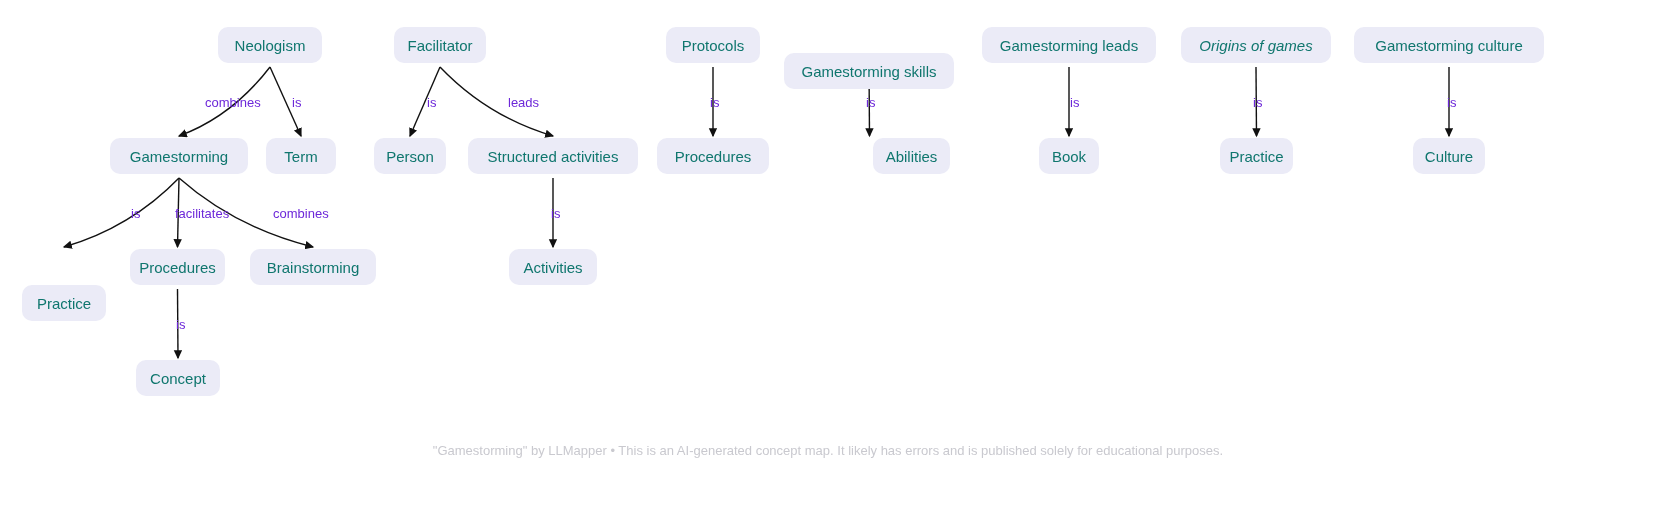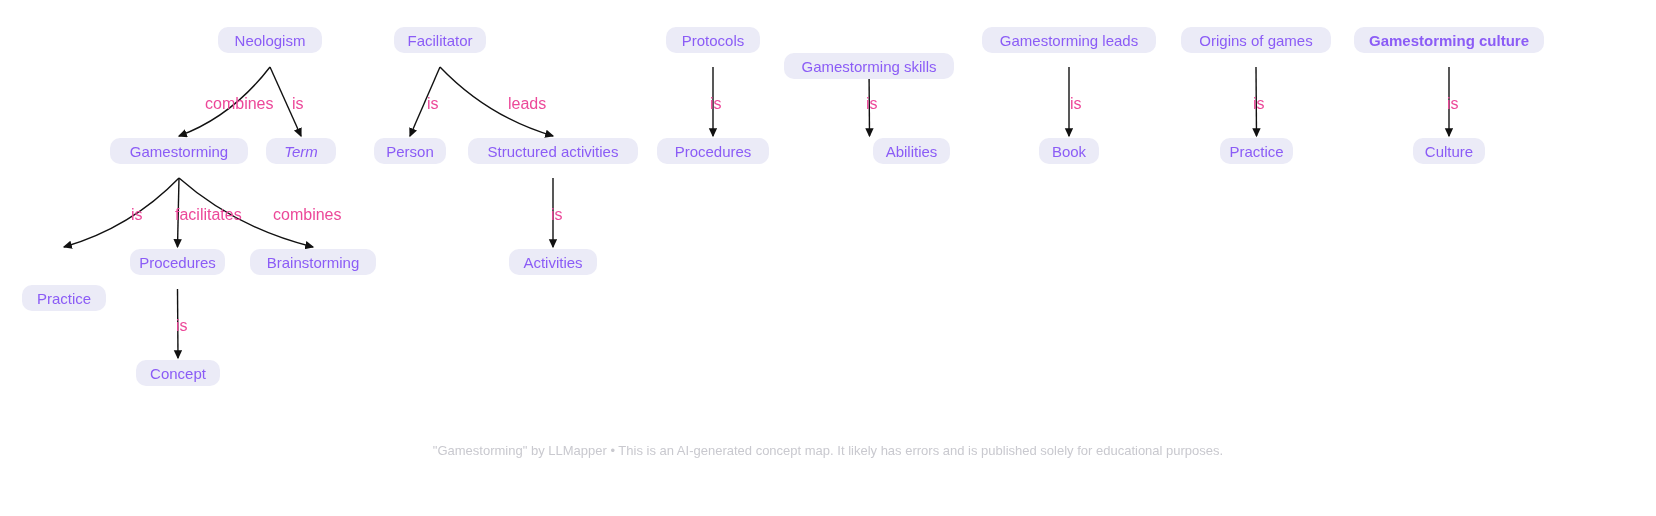--- a/index.html
+++ b/index.html
@@ -32,30 +32,30 @@
   .node {
     position: absolute;
     box-sizing: border-box;
     background: #ebebf7;
     border-radius: 10px;
     display: flex;
     align-items: center;
     justify-content: center;
     font-size: 15px;
     line-height: 1;
-    color: #8b5cf6;
+    color: #0f766e;
     white-space: nowrap;
     padding: 0 0;
-    height: 26px;
+    height: 36px;
   }
   .edge-label {
     position: absolute;
-    font-size: 16px;
+    font-size: 13px;
     line-height: 1;
-    color: #ec4899;
+    color: #6d28d9;
     white-space: nowrap;
     background: transparent;
   }
   #footer-note {
     position: absolute;
     left: 0;
     top: 443px;
     width: 1656px;
     text-align: center;
     font-size: 13px;
@@ -88,38 +88,38 @@
         <path d="M869,67 L869.5,136" fill="none" stroke="#111111" stroke-width="1.4" marker-end="url(#arrowhead)"></path>
         <path d="M1069,67 L1069,136" fill="none" stroke="#111111" stroke-width="1.4" marker-end="url(#arrowhead)"></path>
         <path d="M1256,67 L1256.5,136" fill="none" stroke="#111111" stroke-width="1.4" marker-end="url(#arrowhead)"></path>
         <path d="M1449,67 L1449,136" fill="none" stroke="#111111" stroke-width="1.4" marker-end="url(#arrowhead)"></path>
       </g>
   </svg>
 
   <div id="node-layer">
       <div class="node" style="left: 218px; top: 27px; width: 104px;">Neologism</div>
       <div class="node" style="left: 110px; top: 138px; width: 138px;">Gamestorming</div>
-      <div class="node" style="left: 266px; top: 138px; width: 70px; font-style: italic;">Term</div>
+      <div class="node" style="left: 266px; top: 138px; width: 70px;">Term</div>
       <div class="node" style="left: 22px; top: 249px; width: 84px; margin-top: 36px;">Practice</div>
       <div class="node" style="left: 130px; top: 249px; width: 95px;">Procedures</div>
       <div class="node" style="left: 250px; top: 249px; width: 126px;">Brainstorming</div>
       <div class="node" style="left: 136px; top: 360px; width: 84px;">Concept</div>
       <div class="node" style="left: 394px; top: 27px; width: 92px;">Facilitator</div>
       <div class="node" style="left: 374px; top: 138px; width: 72px;">Person</div>
       <div class="node" style="left: 468px; top: 138px; width: 170px;">Structured activities</div>
       <div class="node" style="left: 509px; top: 249px; width: 88px;">Activities</div>
       <div class="node" style="left: 666px; top: 27px; width: 94px;">Protocols</div>
       <div class="node" style="left: 657px; top: 138px; width: 112px;">Procedures</div>
       <div class="node" style="left: 784px; top: 27px; width: 170px; margin-top: 26px;">Gamestorming skills</div>
       <div class="node" style="left: 831px; top: 138px; width: 77px; margin-left: 42px;">Abilities</div>
       <div class="node" style="left: 982px; top: 27px; width: 174px;">Gamestorming leads</div>
       <div class="node" style="left: 1039px; top: 138px; width: 60px;">Book</div>
-      <div class="node" style="left: 1181px; top: 27px; width: 150px;">Origins of games</div>
+      <div class="node" style="left: 1181px; top: 27px; width: 150px; font-style: italic;">Origins of games</div>
       <div class="node" style="left: 1220px; top: 138px; width: 73px;">Practice</div>
-      <div class="node" style="left: 1354px; top: 27px; width: 190px; font-weight: bold;">Gamestorming culture</div>
+      <div class="node" style="left: 1354px; top: 27px; width: 190px;">Gamestorming culture</div>
       <div class="node" style="left: 1413px; top: 138px; width: 72px;">Culture</div>
     </div>
   <div id="edge-label-layer">
       <span class="edge-label" style="left: 205px; top: 96px;">combines</span>
       <span class="edge-label" style="left: 292px; top: 96px;">is</span>
       <span class="edge-label" style="left: 131px; top: 207px;">is</span>
       <span class="edge-label" style="left: 175px; top: 207px;">facilitates</span>
       <span class="edge-label" style="left: 273px; top: 207px;">combines</span>
       <span class="edge-label" style="left: 176px; top: 318px;">is</span>
       <span class="edge-label" style="left: 427px; top: 96px;">is</span>

